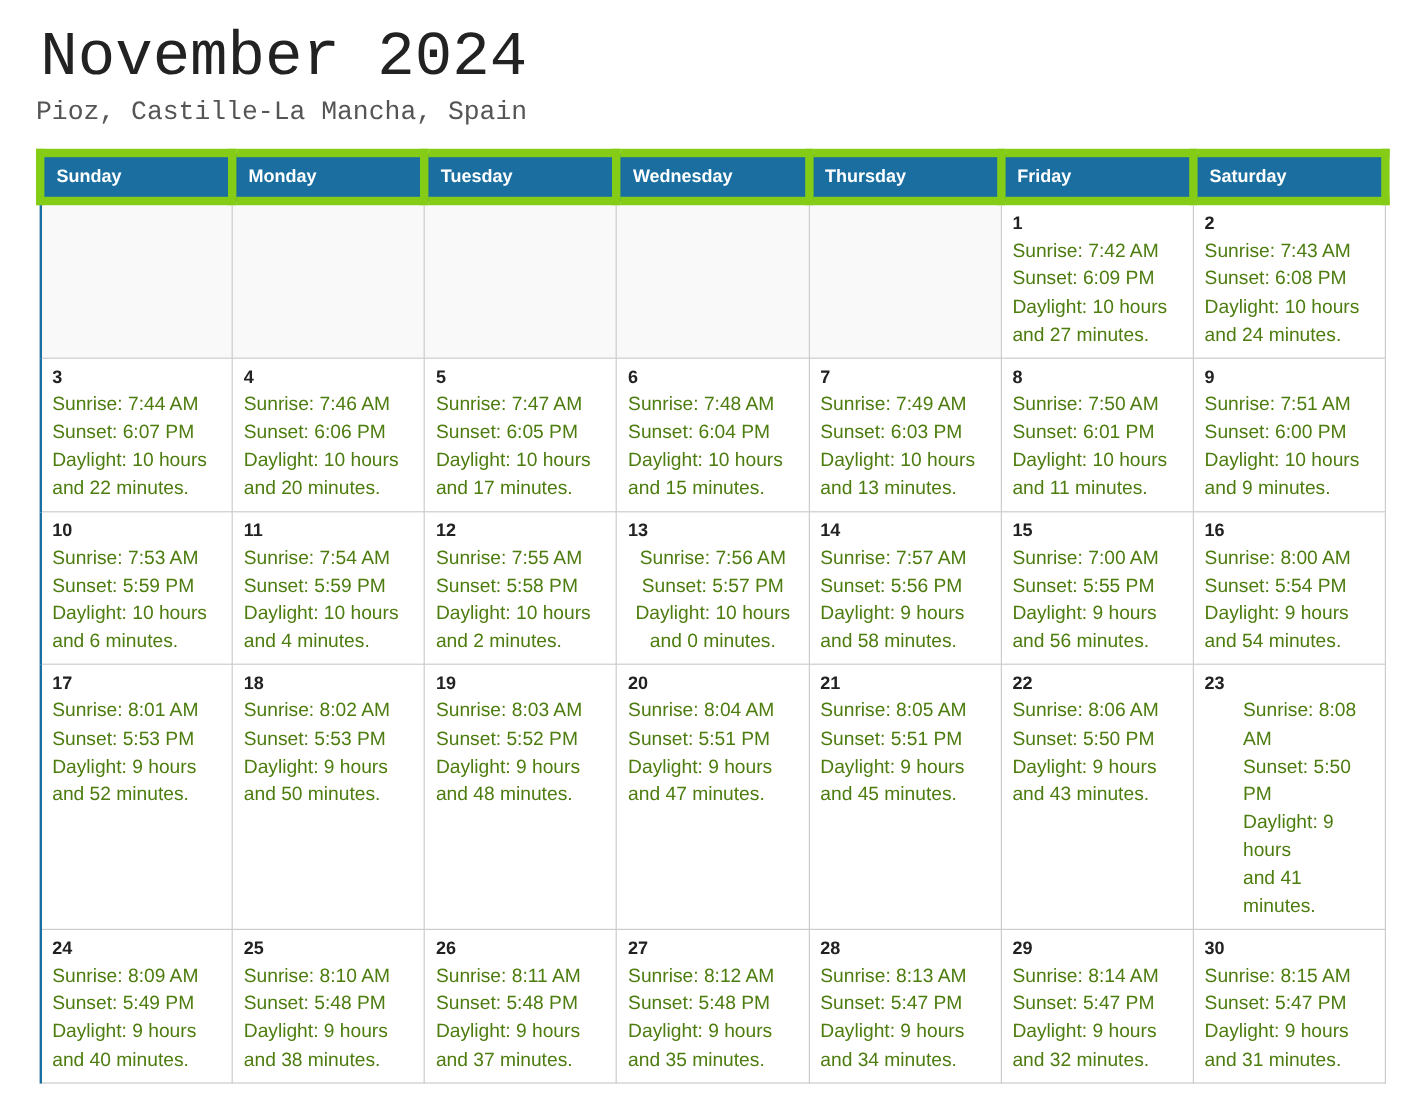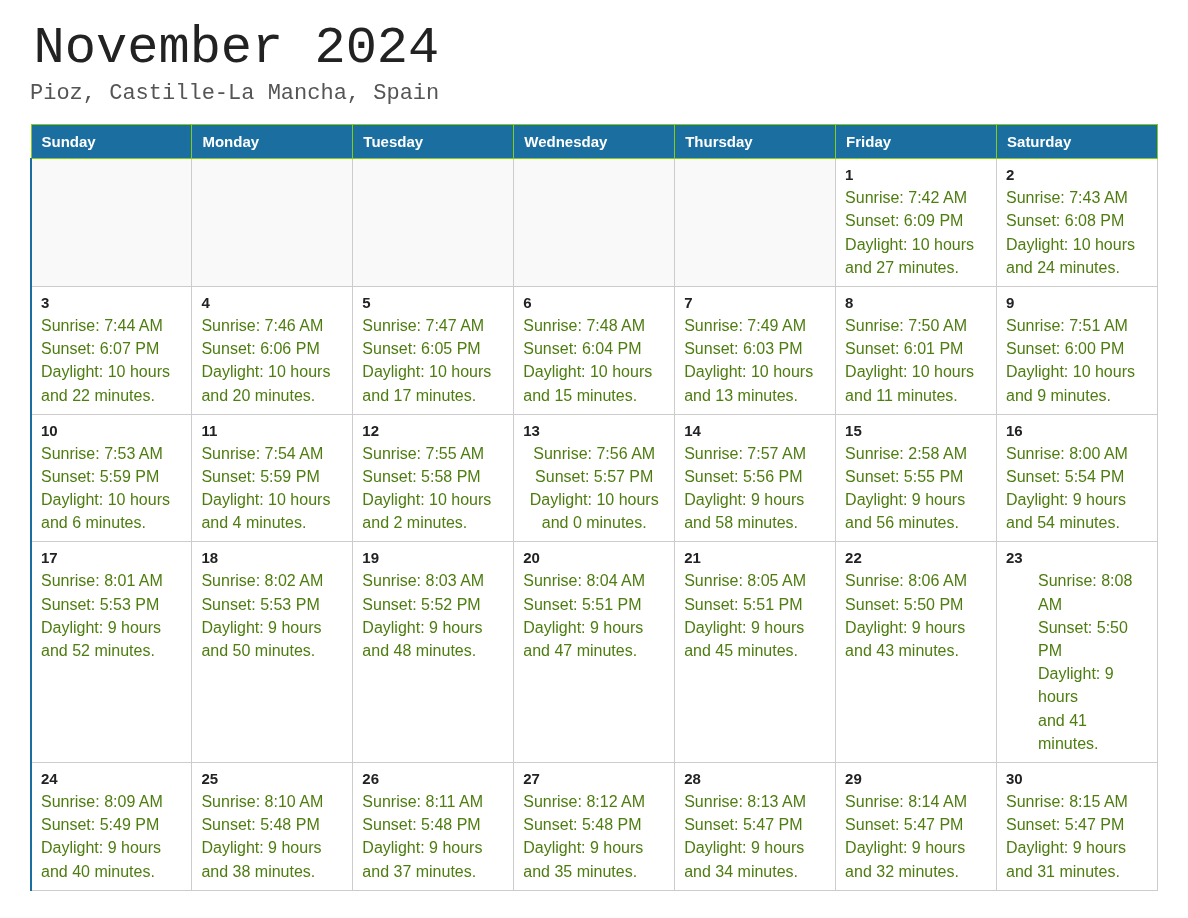--- a/index.html
+++ b/index.html
@@ -69,21 +69,21 @@
       width: 100%;
       border-collapse: collapse;
     }
     .calendar thead tr th {
       background: #1a6fa0;
       color: #fff;
       font-size: 15px;
       font-weight: bold;
       padding: 8px 10px;
       text-align: left;
-      border: 1px solid #84cc16;
+      border: 7px solid #84cc16;
     }
     .calendar tbody tr td {
       border: 1px solid #ccc;
       vertical-align: top;
       padding: 7px 9px;
       width: 14.28%;
       min-height: 110px;
       font-size: 12.5px;
       color: #333;
     }
@@ -236,21 +236,21 @@
           </td>
           <td>
             <span class="day-num">14</span>
             <div class="day-info" style="white-space: pre-line;">Sunrise: 7:57 AM
 Sunset: 5:56 PM
 Daylight: 9 hours
 and 58 minutes.</div>
           </td>
           <td>
             <span class="day-num">15</span>
-            <div class="day-info" style="white-space: pre-line;">Sunrise: 2:58 AM
+            <div class="day-info" style="white-space: pre-line;">Sunrise: 7:00 AM
 Sunset: 5:55 PM
 Daylight: 9 hours
 and 56 minutes.</div>
           </td>
           <td>
             <span class="day-num">16</span>
             <div class="day-info" style="white-space: pre-line;">Sunrise: 8:00 AM
 Sunset: 5:54 PM
 Daylight: 9 hours
 and 54 minutes.</div>

